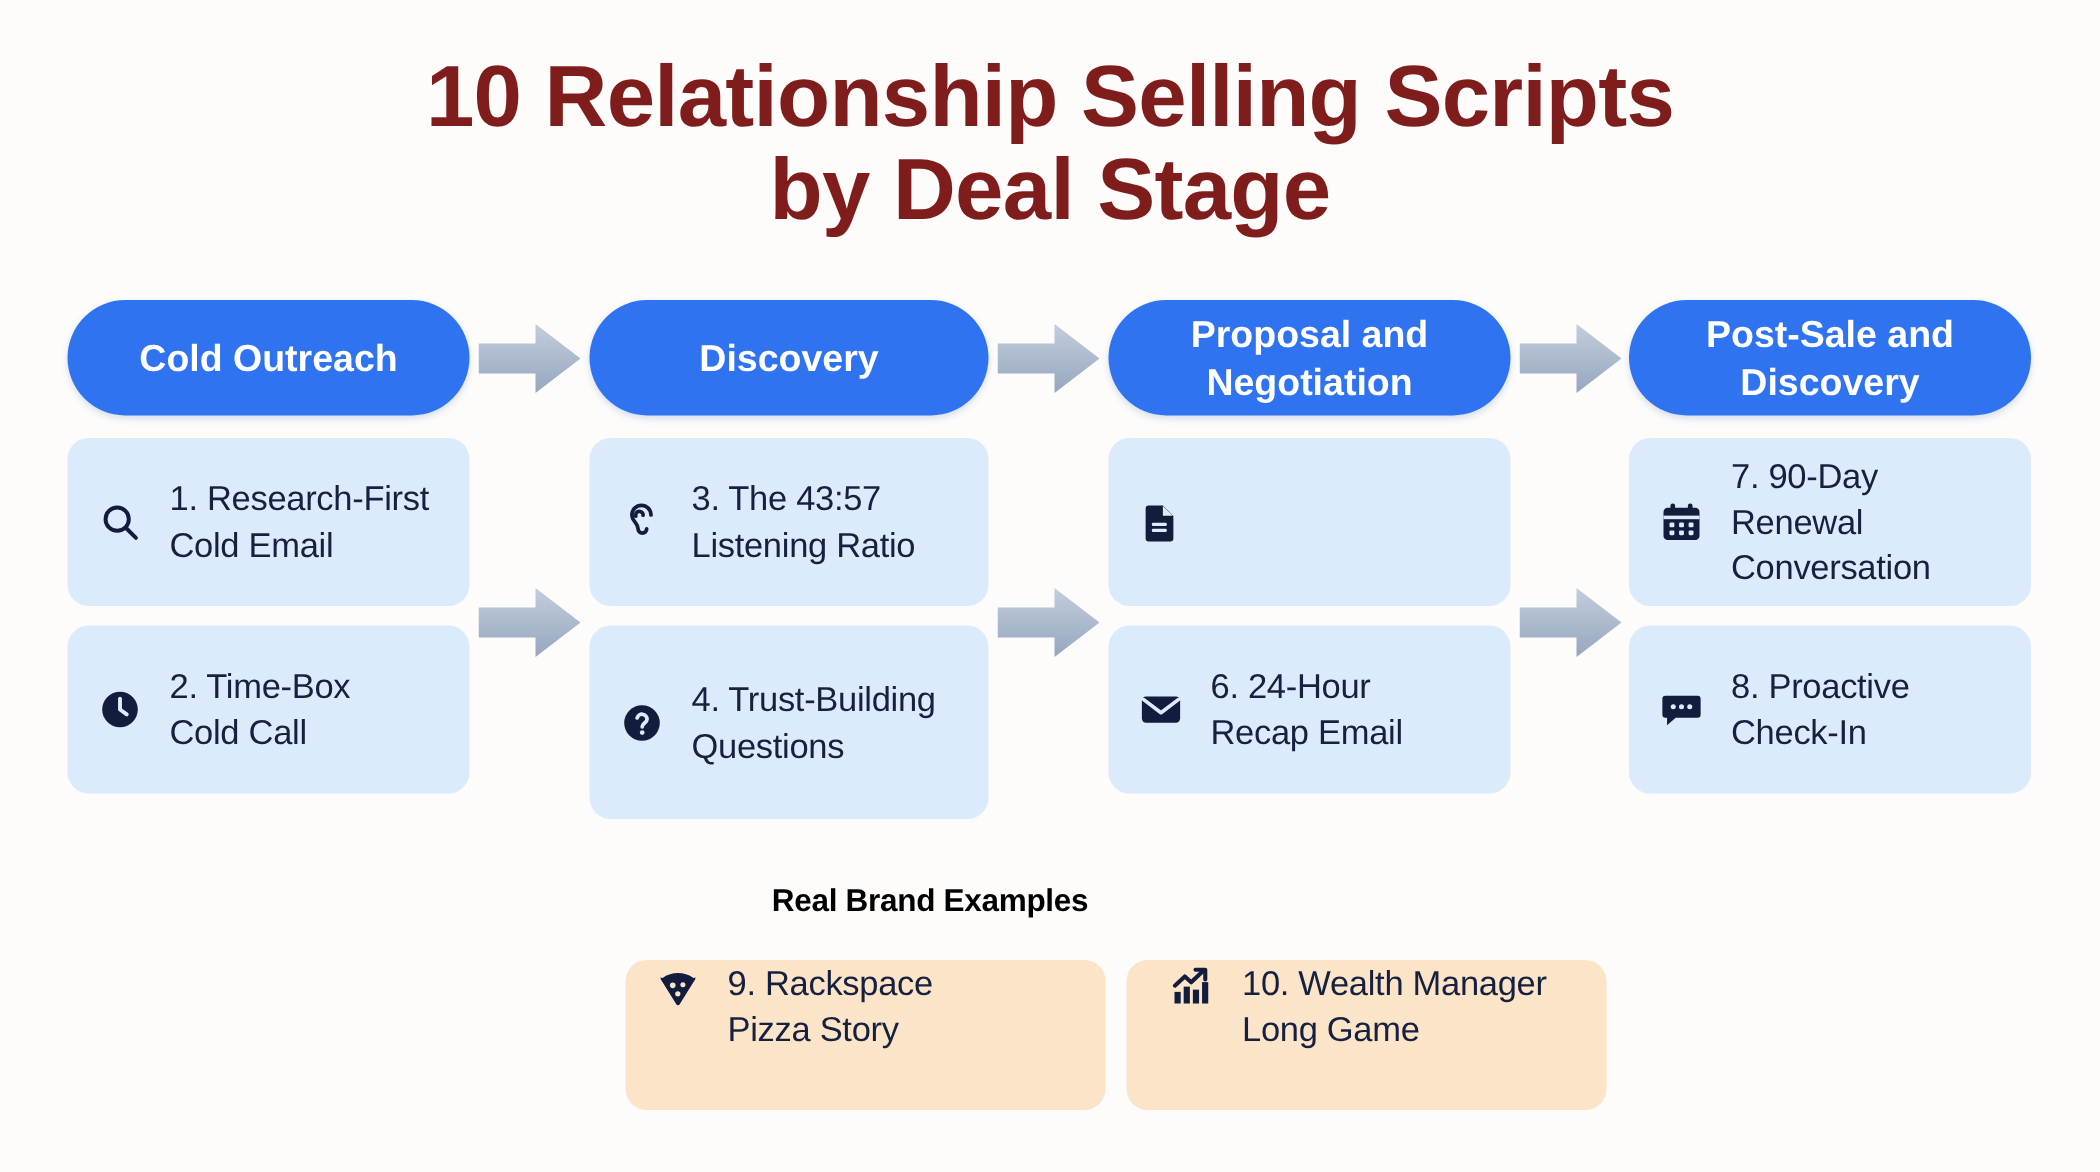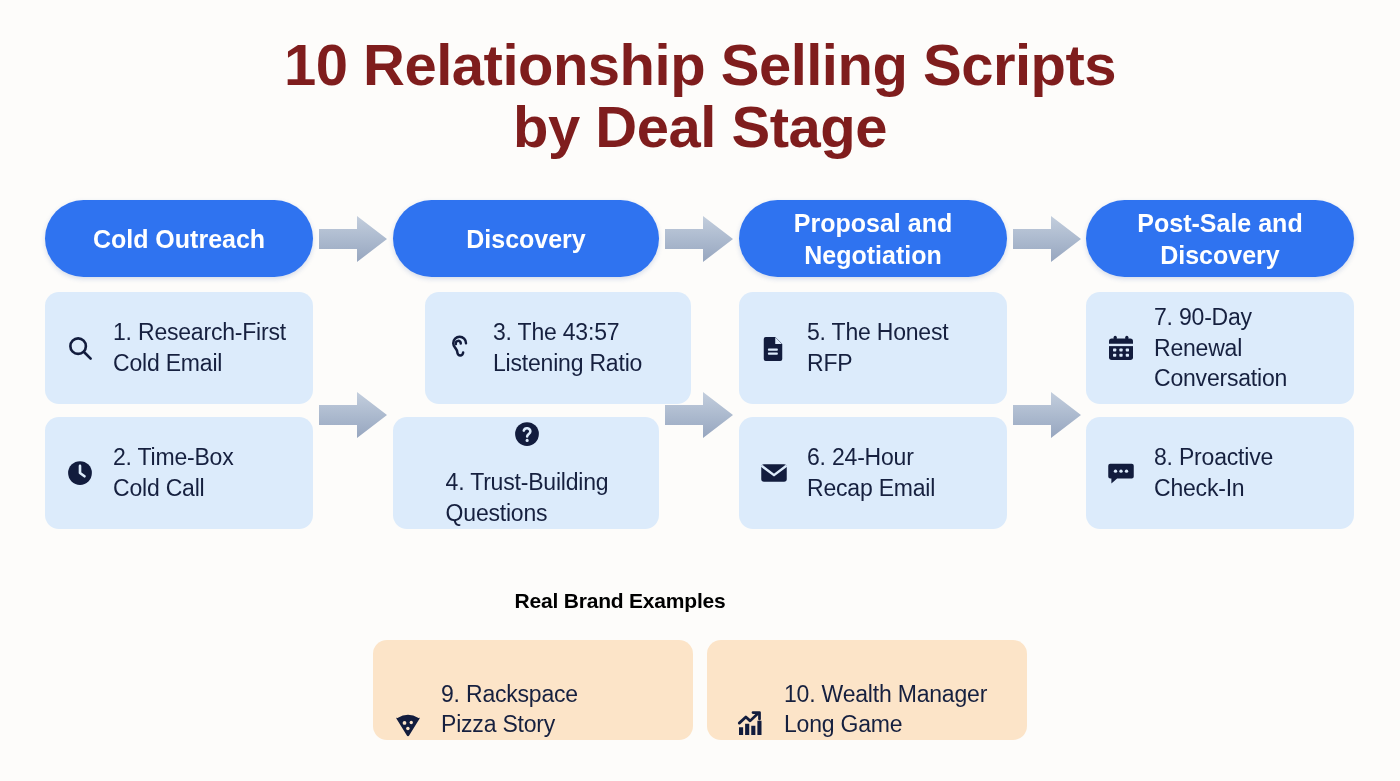--- a/index.html
+++ b/index.html
@@ -87,23 +87,24 @@
     font-size: 21px;
     font-weight: bold;
     color: #000000;
     letter-spacing: -0.2px;
   }
   .brand-card {
     position: absolute;
     background: #fce4c8;
     border-radius: 14px;
     display: flex;
-    align-items: flex-end;
+    align-items: flex-start;
     gap: 16px;
     padding: 0 18px;
+    margin-left: 44px;
   }
   .brand-card .ic {
     flex: 0 0 auto;
     width: 34px;
     height: 34px;
     display: flex;
     align-items: center;
     justify-content: center;
   }
   .brand-card .txt {
@@ -225,52 +226,50 @@
 <div class="step-card" style="left: 45px; top: 417px; width: 268px; height: 112px;">
   <span class="ic">
       <svg width="30" height="30" viewBox="0 0 24 24">
         <circle cx="12" cy="12" r="9.5" fill="#121c3d"></circle>
         <path d="M12 6.3 V12 L15.6 14.6" fill="none" stroke="#dcebfb" stroke-width="2.1" stroke-linecap="round" stroke-linejoin="round"></path>
       </svg>
     </span>
   <span class="txt">2. Time-Box
 Cold Call</span>
 </div>
-<div class="step-card" style="left: 393px; top: 292px; width: 266px; height: 112px; margin-left: 32px;">
+<div class="step-card" style="left: 393px; top: 292px; width: 266px; height: 112px;">
   <span class="ic">
       <svg width="30" height="30" viewBox="0 0 24 24" fill="none" stroke="#121c3d" stroke-width="2" stroke-linecap="round" stroke-linejoin="round">
         <path d="M16.8 8.2a5.1 5.1 0 1 0-10.2 0c0 2.1 1 3 1.9 4.1.8 1 1.4 1.9 1.4 3.3a2.3 2.3 0 0 0 4.6 0"></path>
         <path d="M12.6 8.4a2 2 0 1 0-3.9.5"></path>
       </svg>
     </span>
   <span class="txt">3. The 43:57
 Listening Ratio</span>
 </div>
-<div class="step-card" style="left: 393px; top: 417px; width: 266px; height: 112px; flex-direction: column;">
+<div class="step-card" style="left: 393px; top: 417px; width: 266px; height: 129px;">
   <span class="ic">
       <svg width="30" height="30" viewBox="0 0 24 24">
         <circle cx="12" cy="12" r="9.5" fill="#121c3d"></circle>
         <path d="M9.4 9.3a2.7 2.7 0 0 1 5.3.7c0 1.8-2.6 2.2-2.6 4" fill="none" stroke="#dcebfb" stroke-width="2" stroke-linecap="round"></path>
         <circle cx="12.1" cy="17.1" r="1.25" fill="#dcebfb"></circle>
       </svg>
     </span>
   <span class="txt">4. Trust-Building
 Questions</span>
 </div>
 <div class="step-card" style="left: 739px; top: 292px; width: 268px; height: 112px;">
   <span class="ic">
       <svg width="30" height="30" viewBox="0 0 24 24">
         <path d="M5.4 3.2h7.6l5.6 5.6v12a1.6 1.6 0 0 1-1.6 1.6H5.4a1.6 1.6 0 0 1-1.6-1.6V4.8a1.6 1.6 0 0 1 1.6-1.6z" fill="#121c3d"></path>
         <path d="M13 3.4v5.3h5.3z" fill="#dcebfb"></path>
         <rect x="7.1" y="12.4" width="8" height="1.7" rx="0.7" fill="#dcebfb"></rect>
         <rect x="7.1" y="15.6" width="8" height="1.7" rx="0.7" fill="#dcebfb"></rect>
       </svg>
     </span>
-  <span class="txt">5. The Honest
-RFP</span>
 </div>
 <div class="step-card" style="left: 739px; top: 417px; width: 268px; height: 112px;">
   <span class="ic">
       <svg width="30" height="30" viewBox="0 0 24 24">
         <rect x="1.8" y="5" width="20.4" height="14" rx="2.2" fill="#121c3d"></rect>
         <path d="M2.6 6.6 12 13.7l9.4-7.1" fill="none" stroke="#dcebfb" stroke-width="2" stroke-linecap="round" stroke-linejoin="round"></path>
       </svg>
     </span>
   <span class="txt">6. 24-Hour
 Recap Email</span>

